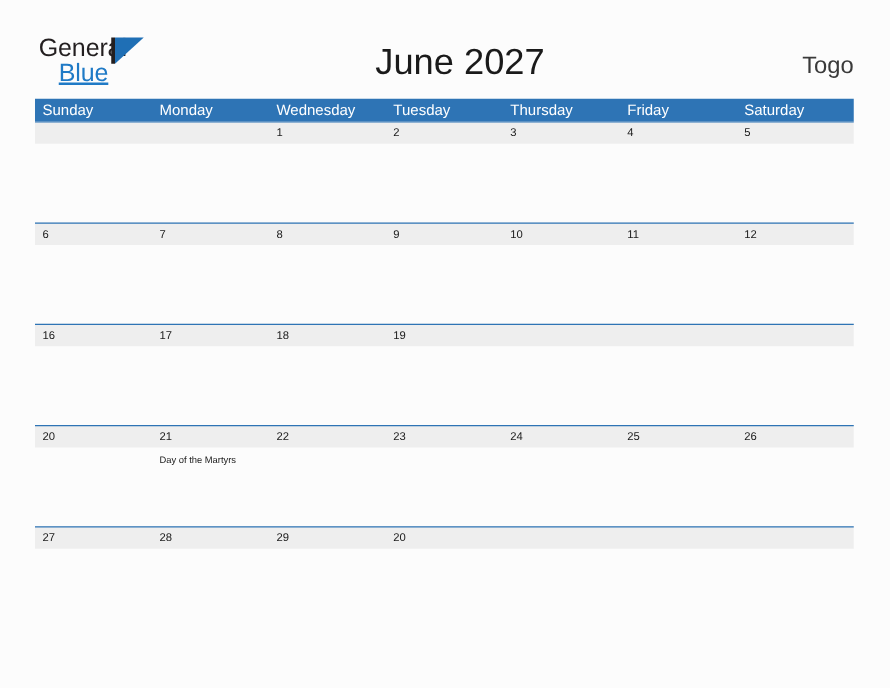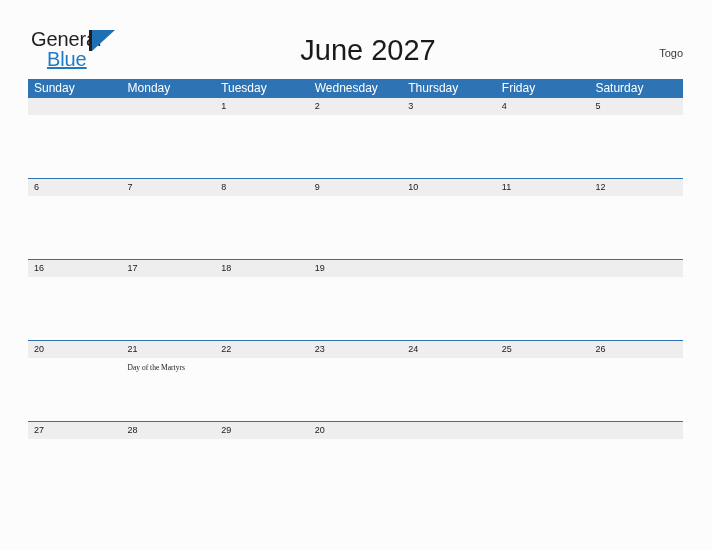--- a/index.html
+++ b/index.html
@@ -93,21 +93,21 @@
     font-size: 29px;
     line-height: 36px;
     color: #1a1a1a;
     font-weight: normal;
   }
 
   .cal-country {
     position: absolute;
     right: 29px;
     top: 45px;
-    font-size: 11px;
+    font-size: 19px;
     line-height: 16px;
     color: #3a3a3a;
     text-align: right;
   }
 
   
   .cal {
     position: absolute;
     left: 28px;
     top: 79px;
@@ -172,21 +172,20 @@
     height: 63px;
     display: flex;
   }
   .eventlayer .cell {
     box-sizing: border-box;
     padding: 5px 4px 0 6px;
     font-size: 7.5px;
     line-height: 10px;
     color: #1a1a1a;
     overflow: hidden;
-    font-family: Liberation Serif, serif;
   }
   .evt {
     display: block;
     white-space: nowrap;
   }
 </style>
 </head>
 <body>
 
 <div class="page">
@@ -206,22 +205,22 @@
 
     <div class="cal-country">Togo</div>
 
   </div>
 
   <div class="cal">
 
     <div class="cal-row cal-head">
       <div class="cell">Sunday</div>
       <div class="cell">Monday</div>
+      <div class="cell">Wednesday</div>
       <div class="cell">Tuesday</div>
-      <div class="cell">Wednesday</div>
       <div class="cell">Thursday</div>
       <div class="cell">Friday</div>
       <div class="cell">Saturday</div>
     </div>
 
     <div class="week">
       <div class="datebar">
         <div class="cell"></div>
         <div class="cell"></div>
         <div class="cell">1</div>

